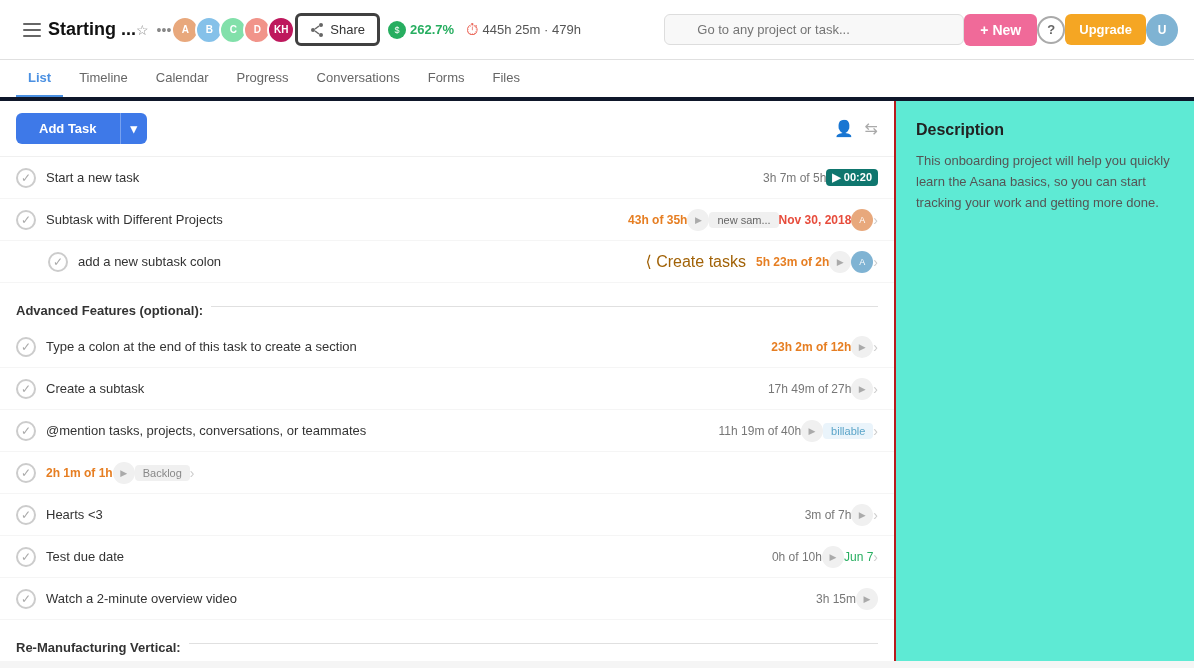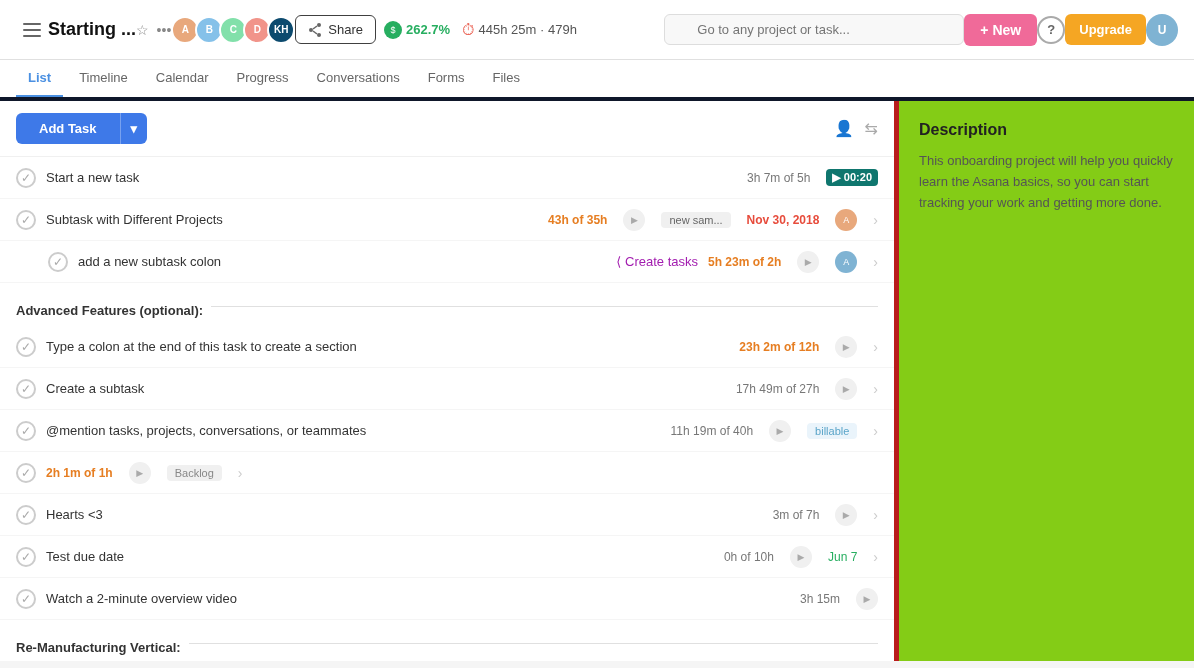--- a/index.html
+++ b/index.html
@@ -11,22 +11,22 @@
     .project-title { font-size: 18px; font-weight: 600; color: #111; white-space: nowrap; overflow: hidden; text-overflow: ellipsis; max-width: 120px; }
     .header-icons { display: flex; align-items: center; gap: 8px; }
     .star-icon, .more-icon { color: #888; cursor: pointer; font-size: 14px; }
     .avatars { display: flex; align-items: center; gap: -4px; }
     .avatar { width: 28px; height: 28px; border-radius: 50%; border: 2px solid #fff; margin-left: -4px; background: #ccc; display: inline-flex; align-items: center; justify-content: center; font-size: 10px; font-weight: 600; color: #fff; overflow: hidden; }
     .avatar:first-child { margin-left: 0; }
     .av1 { background: #e8a87c; }
     .av2 { background: #85c1e9; }
     .av3 { background: #82e0aa; }
     .av4 { background: #f1948a; }
-    .av5 { background: #0c4a6e; }
-    .share-btn { display: flex; align-items: center; gap: 6px; border: 1px solid #404040; border-radius: 6px; padding: 6px 12px; cursor: pointer; background: #fff; font-size: 13px; color: #333; white-space: nowrap; }
+    .av5 { background: #be185d; }
+    .share-btn { display: flex; align-items: center; gap: 6px; border: 3px solid #404040; border-radius: 6px; padding: 6px 12px; cursor: pointer; background: #fff; font-size: 13px; color: #333; white-space: nowrap; }
     .header-stats { display: flex; align-items: center; gap: 12px; margin-left: 8px; }
     .stat-item { display: flex; align-items: center; gap: 4px; font-size: 13px; color: #555; }
     .stat-green { color: #27ae60; font-weight: 600; }
     .search-input { width: 100%; border: 1px solid #ddd; border-radius: 6px; padding: 7px 12px 7px 32px; font-size: 13px; background: #f8f8f8; color: #888; position: relative; }
     .search-wrapper { position: relative; flex: 1; max-width: 300px; margin-left: auto; }
     .search-wrapper::before { content: '🔍'; position: absolute; left: 8px; top: 50%; transform: translateY(-50%); font-size: 12px; pointer-events: none; }
     .new-btn { display: flex; align-items: center; gap: 4px; background: #f06a99; color: #fff; border: none; border-radius: 6px; padding: 8px 16px; font-size: 14px; font-weight: 600; cursor: pointer; white-space: nowrap; }
     .help-btn { width: 28px; height: 28px; border-radius: 50%; border: 2px solid #aaa; background: #fff; display: flex; align-items: center; justify-content: center; font-size: 13px; font-weight: 700; color: #666; cursor: pointer; }
     .upgrade-btn { background: #f5a623; color: #fff; border: none; border-radius: 6px; padding: 8px 14px; font-size: 13px; font-weight: 600; cursor: pointer; }
     .user-avatar { width: 32px; height: 32px; border-radius: 50%; background: #7fb3d3; display: flex; align-items: center; justify-content: center; font-size: 12px; font-weight: 700; color: #fff; cursor: pointer; }
@@ -48,21 +48,21 @@
     .add-task-main { padding: 8px 23px; }
     .add-task-dropdown { padding: 8px 10px; border-left: 1px solid rgba(255,255,255,0.3); }
     .toolbar-right { display: flex; gap: 10px; }
     .toolbar-icon { color: #aaa; cursor: pointer; font-size: 16px; }
 
     
     .task-list { padding: 0; }
     .task-row { display: flex; align-items: center; padding: 8px 16px; border-bottom: 1px solid #f5f5f5; background: #fff; gap: 10px; min-height: 42px; }
     .check-icon { width: 20px; height: 20px; border-radius: 50%; border: 2px solid #ccc; display: flex; align-items: center; justify-content: center; flex-shrink: 0; cursor: pointer; color: #aaa; font-size: 12px; }
     .task-name { flex: 1; font-size: 13px; color: #333; cursor: pointer; }
-    .task-meta { display: flex; align-items: center; gap: 16px; font-size: 12px; color: #777; flex-shrink: 0; }
+    .task-meta { display: flex; align-items: center; gap: 0; font-size: 12px; color: #777; flex-shrink: 0; }
     .time-label { color: #777; }
     .time-orange { color: #e67e22; font-weight: 600; }
     .timer-badge { background: #0f766e; color: #fff; border-radius: 4px; padding: 2px 6px; font-size: 11px; font-weight: 700; }
     .tag-badge { background: #f0f0f0; border-radius: 4px; padding: 2px 8px; font-size: 11px; color: #666; }
     .tag-badge.billable { background: #eaf4fb; color: #5ba5c9; }
     .tag-badge.backlog { background: #f0f0f0; color: #888; }
     .date-red { color: #e74c3c; font-size: 12px; font-weight: 700; }
     .date-green { color: #27ae60; font-size: 12px; font-weight: 500; }
     .play-btn { width: 22px; height: 22px; border-radius: 50%; background: #f0f0f0; display: flex; align-items: center; justify-content: center; cursor: pointer; font-size: 9px; color: #aaa; flex-shrink: 0; }
     .arrow-btn { color: #ccc; cursor: pointer; font-size: 14px; flex-shrink: 0; }
@@ -71,24 +71,24 @@
 
     
     .section-header { display: flex; align-items: center; padding: 12px 16px 8px; gap: 8px; background: #fff; }
     .section-line { flex: 1; height: 1px; background: #e0e0e0; }
     .section-title { font-size: 13px; font-weight: 600; color: #333; white-space: nowrap; margin-top: 8px; }
 
     
     .task-row.indent { padding-left: 48px; }
 
     
-    .create-link { color: #a21caf; font-size: 13px; cursor: pointer; }
-
-    
-    .desc-panel { width: 300px; background: #84cc16; border-left: 5px solid #b91c1c; padding: 20px; overflow-y: auto; flex-shrink: 0; }
+    .create-link { color: #a16207; font-size: 16px; cursor: pointer; }
+
+    
+    .desc-panel { width: 300px; background: #5eead4; border-left: 2px solid #b91c1c; padding: 20px; overflow-y: auto; flex-shrink: 0; }
     .desc-title { font-size: 16px; font-weight: 700; color: #222; margin-bottom: 12px; }
     .desc-text { font-size: 13px; color: #555; line-height: 1.6; }
 
     
     .task-area::-webkit-scrollbar { width: 6px; }
     .task-area::-webkit-scrollbar-track { background: #f5f5f5; }
     .task-area::-webkit-scrollbar-thumb { background: #ddd; border-radius: 3px; }
   </style>
 </head>
 <body>

